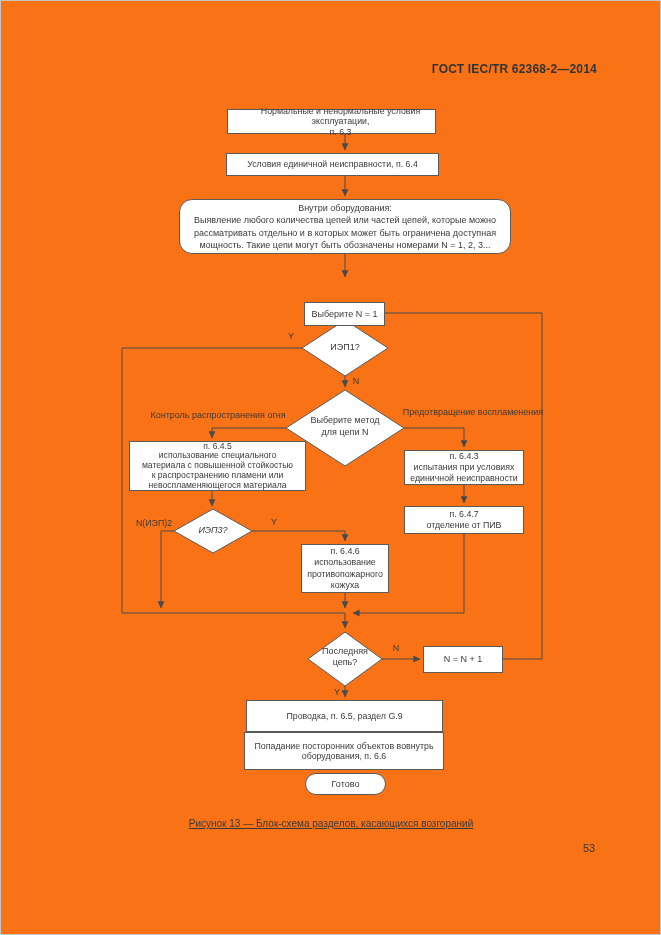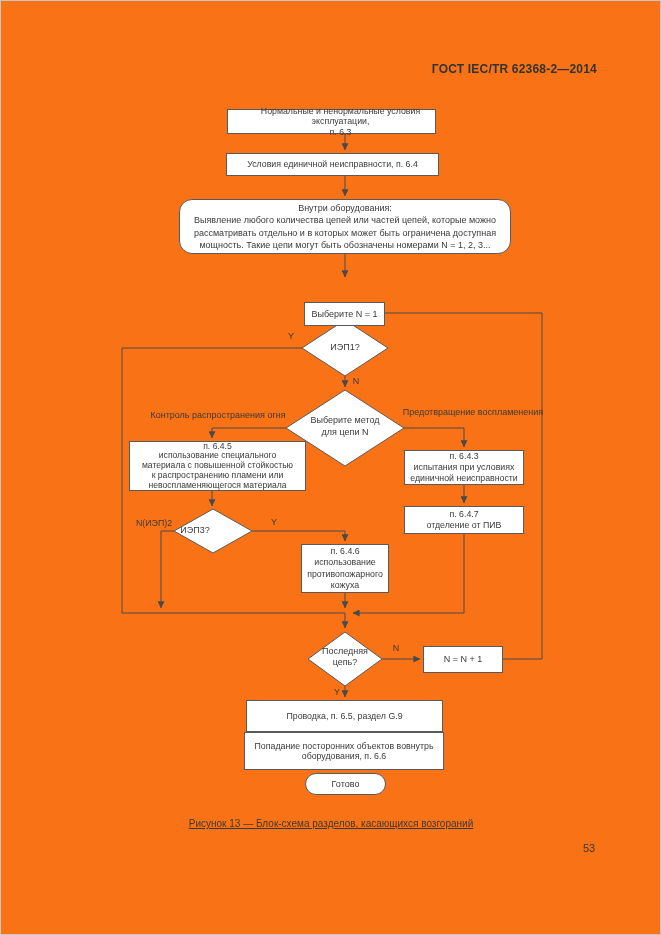--- a/index.html
+++ b/index.html
@@ -115,21 +115,21 @@
   <div class="node" style="left:243px; top:731px; width:200px; height:38px;">Попадание посторонних объектов вовнутрь
 оборудования, п. 6.6</div>
 
   <div class="node" style="left:304px; top:772px; width:81px; height:22px; border-radius:11px; font-size:9px;">Готово</div>
 
   <div class="dlabel" style="left:314px; top:341px; width:60px;">ИЭП1?</div>
 
   <div class="dlabel" style="left:294px; top:414px; width:100px;">Выберите метод
 для цепи N</div>
 
-  <div class="dlabel" style="left:164px; top:524px; width:60px;">ИЭП3?</div>
+  <div class="dlabel" style="left:182px; top:524px; width:60px;font-style:italic;">ИЭП3?</div>
 
   <div class="dlabel" style="left:309px; top:645px; width:70px; line-height:11px;">Последняя
 цепь?</div>
 
   <div class="elabel" style="left:140px; top:409px; width:154px;">Контроль распространения огня</div>
 
   <div class="elabel" style="left:396px; top:406px; width:152px;">Предотвращение воспламенения</div>
 
   <div class="elabel" style="left:131px; top:517px; width:44px; font-size:8.8px;">N(ИЭП)2</div>
 

